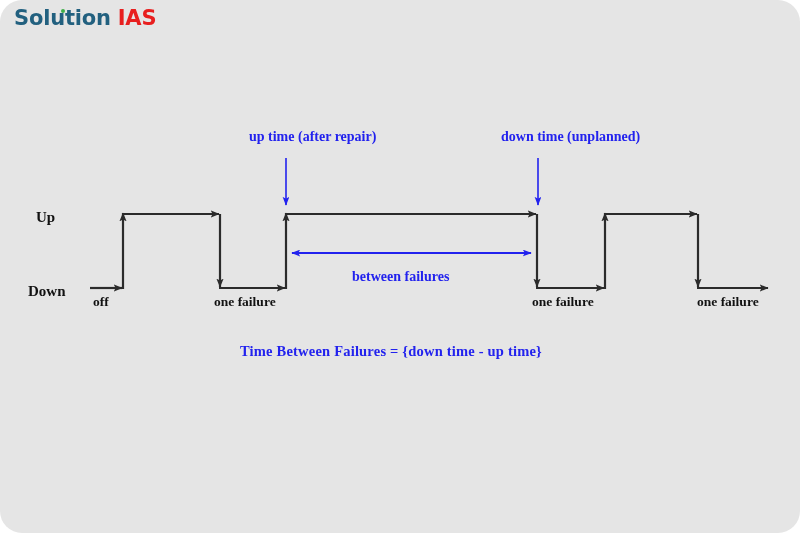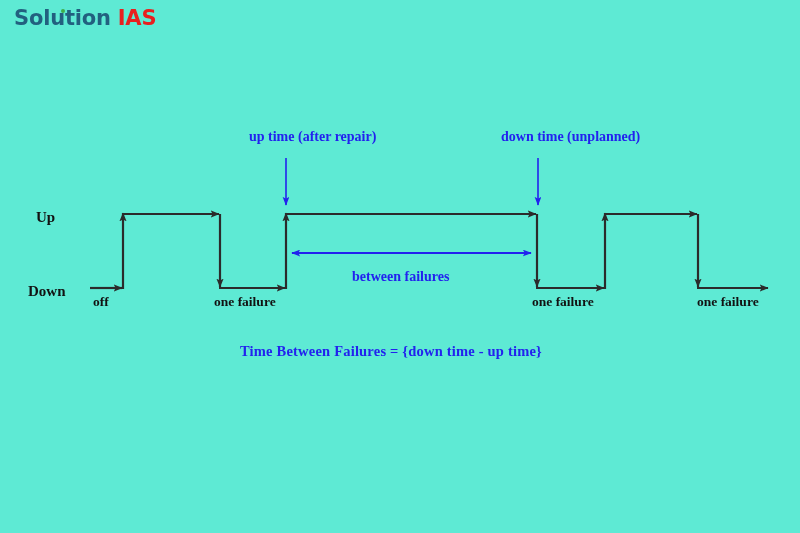--- a/index.html
+++ b/index.html
@@ -13,21 +13,22 @@
     height: 533px;
     position: relative;
     font-family: "Liberation Serif", "DejaVu Serif", serif;
     overflow: hidden;
   }
   #stage {
     position: absolute;
     left: 0; top: 0;
     width: 800px;
     height: 533px;
-    background: #5eead4;
+    background: #e5e5e5;
+    border-radius: 22px;
   }
 
   
   .logo {
     position: absolute;
     left: 14px;
     top: 8px;
     font-family: "DejaVu Sans", "Liberation Sans", sans-serif;
     font-weight: bold;
     font-size: 21px;

